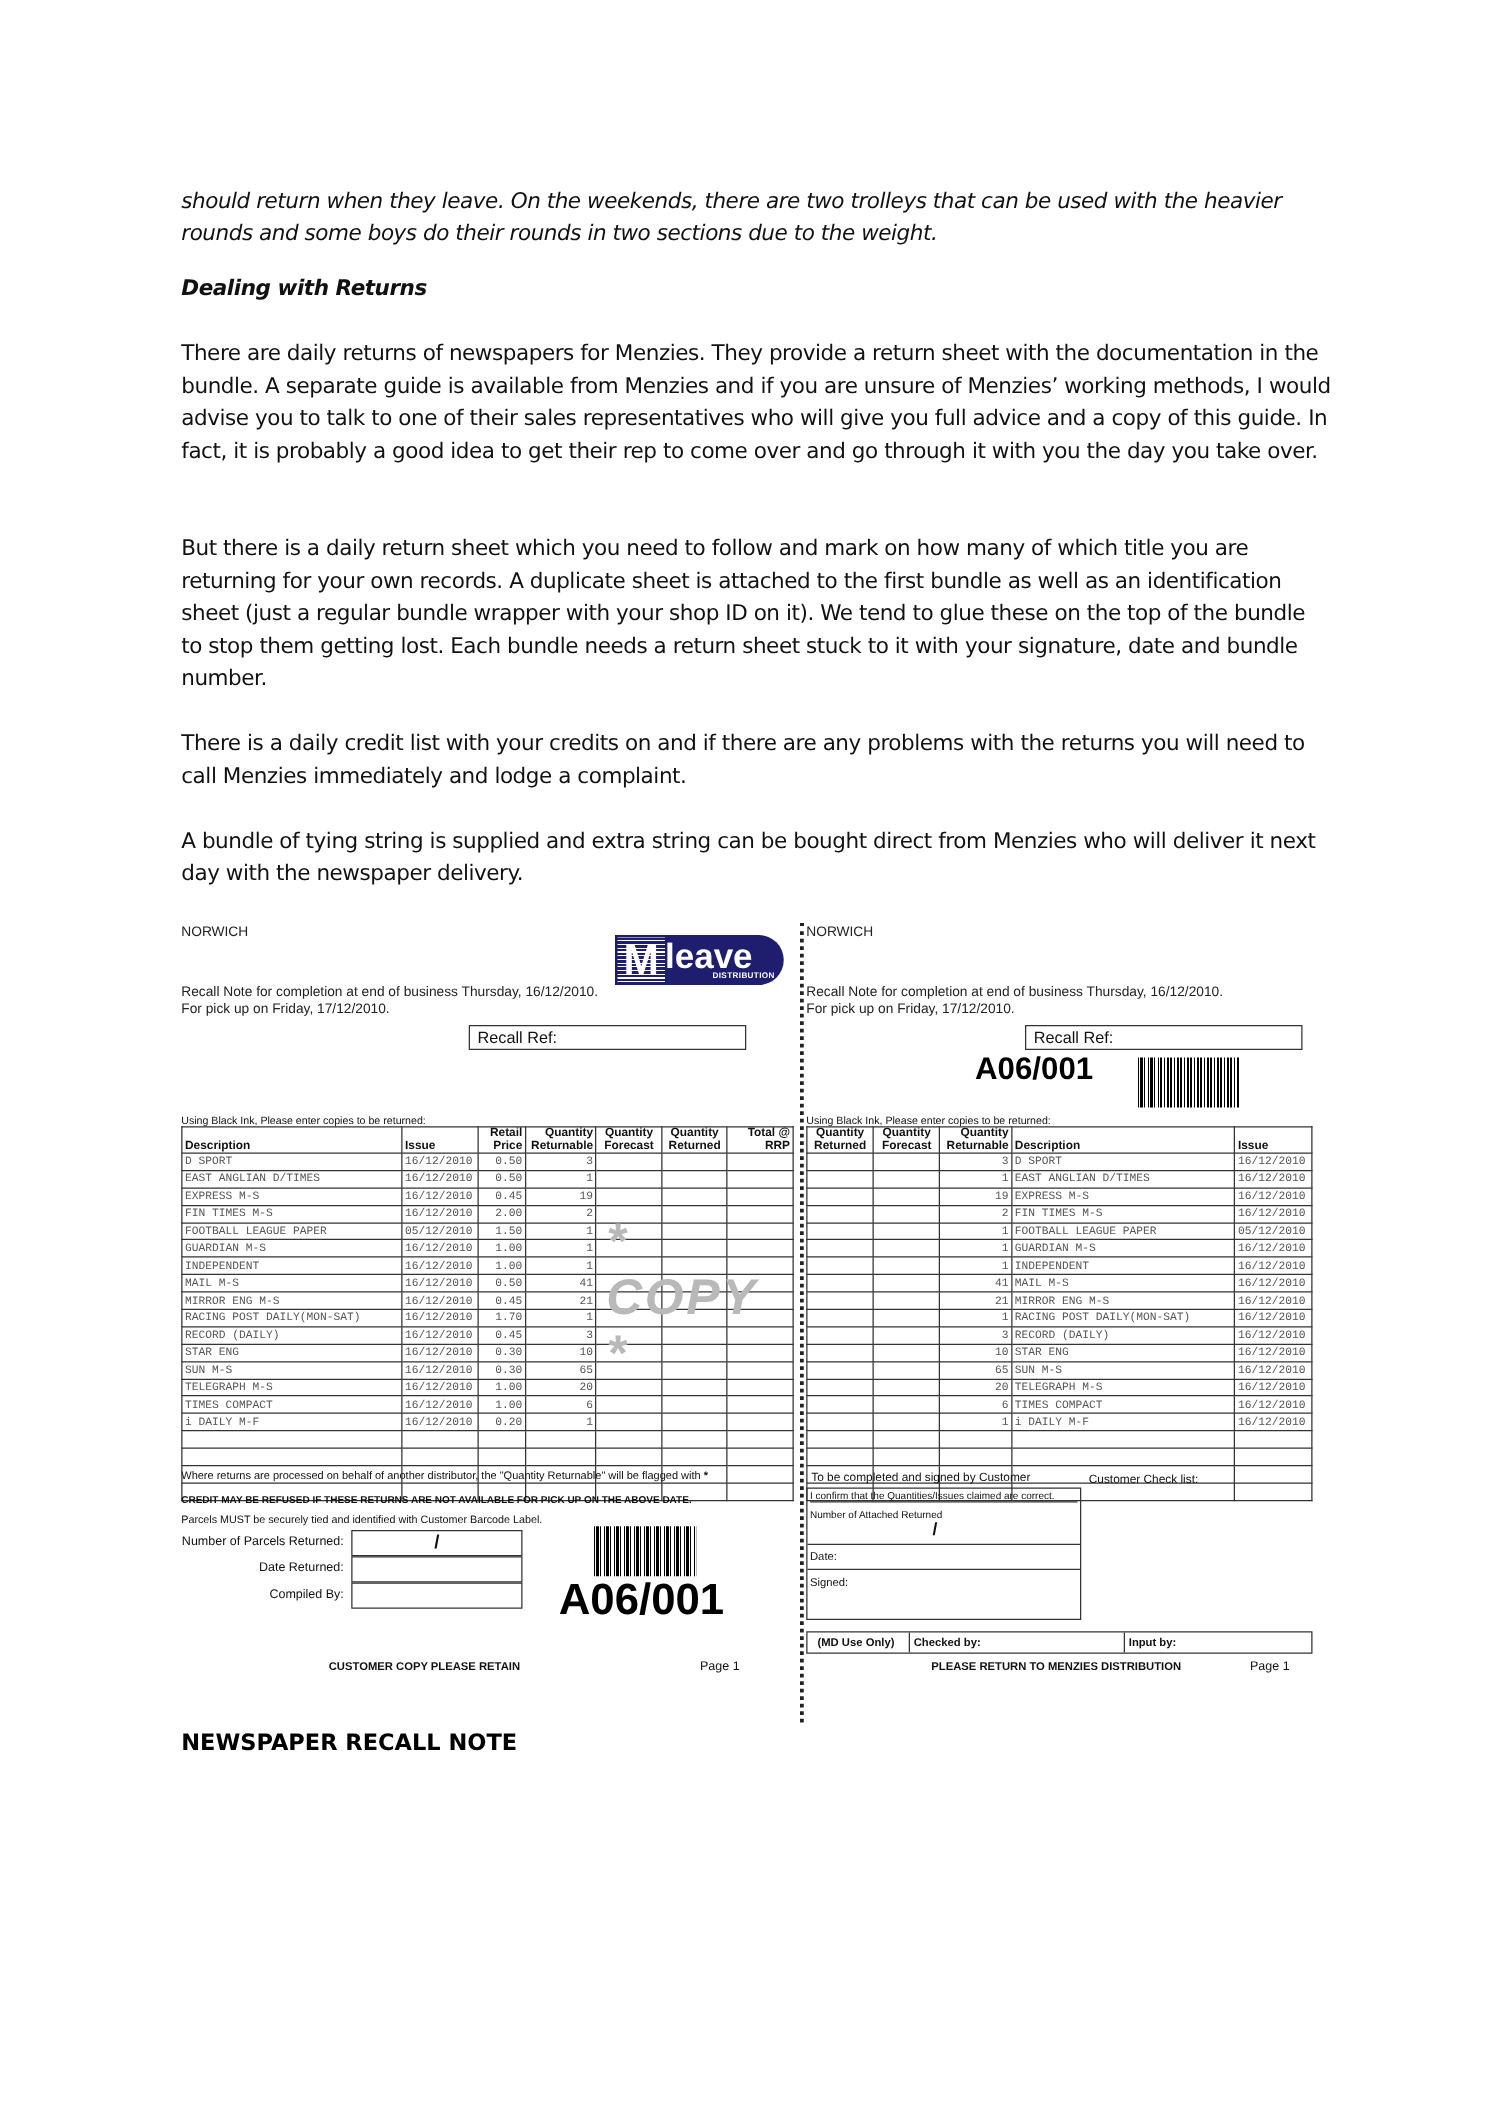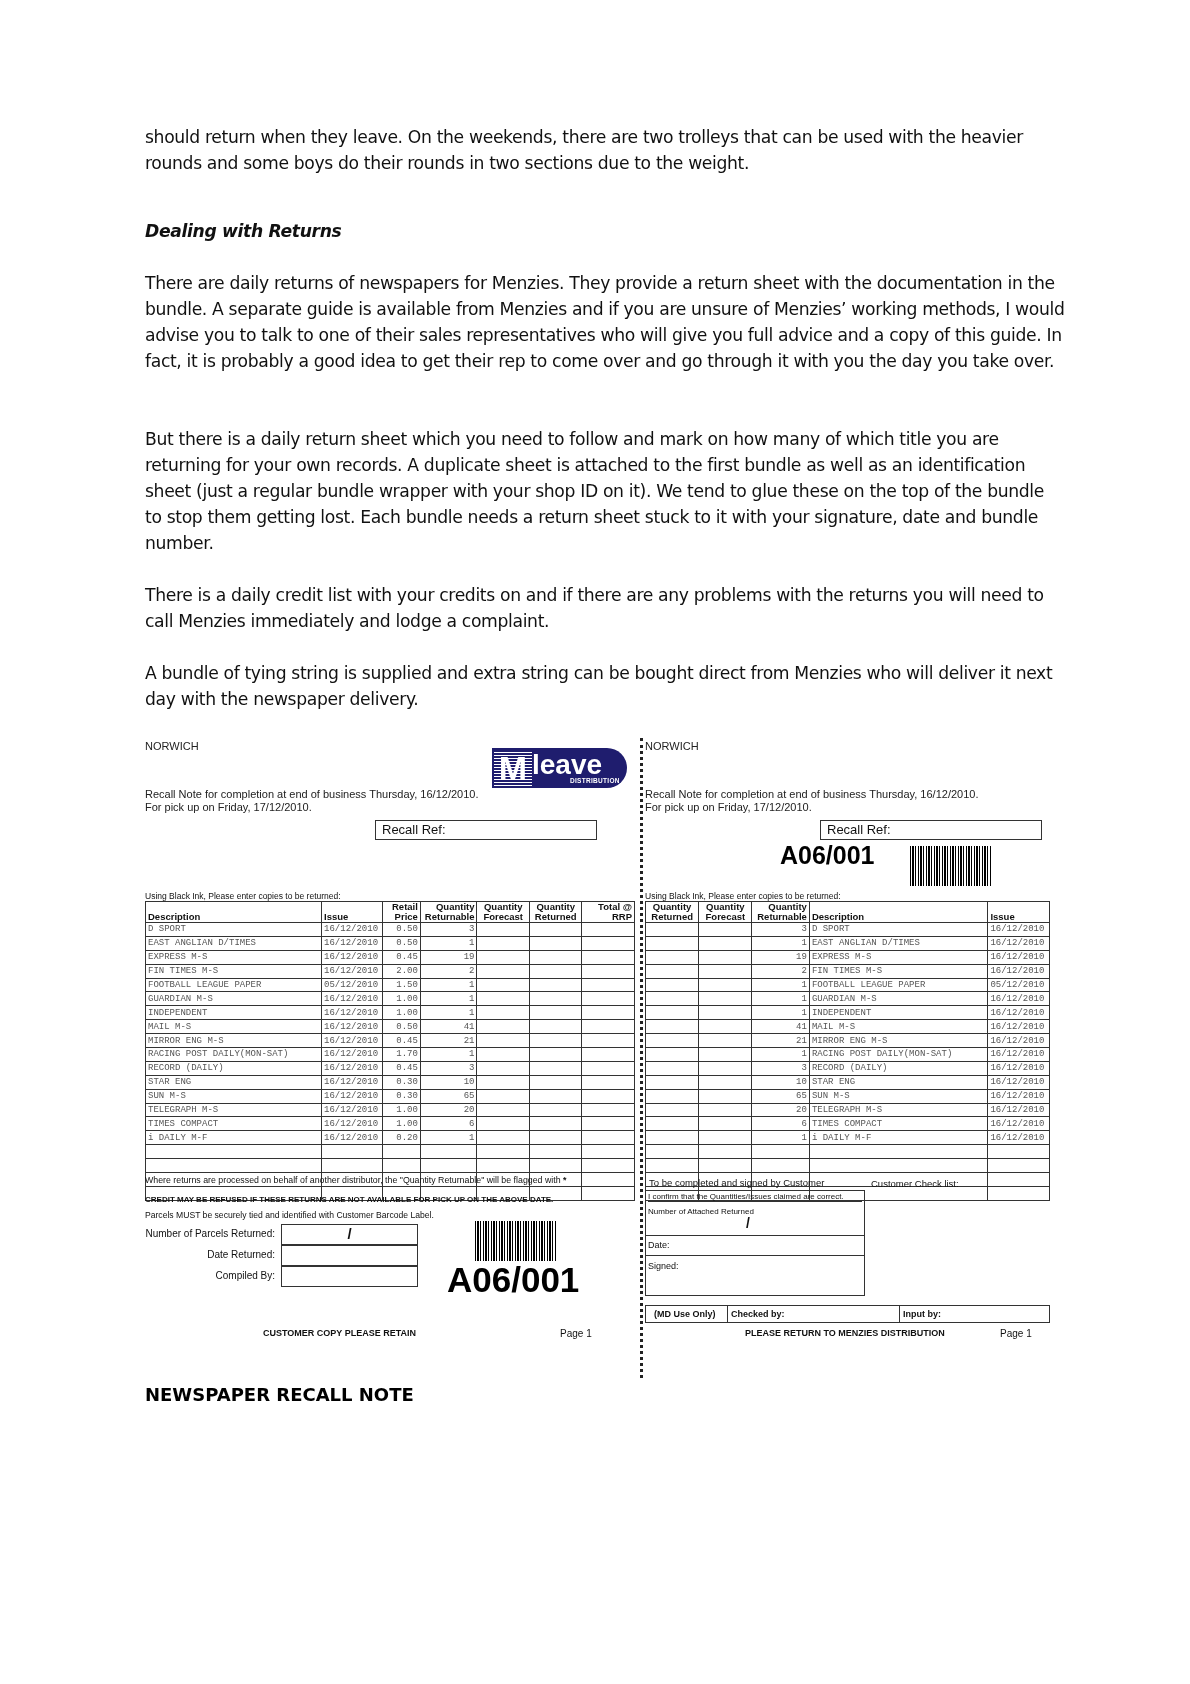--- a/index.html
+++ b/index.html
@@ -26,21 +26,21 @@
   td.num { text-align:right; }
   .barcode { position:absolute; background:repeating-linear-gradient(90deg,#000 0 1px,#fff 1px 2px,#000 2px 4px,#fff 4px 5px,#000 5px 6px,#fff 6px 8px); }
   .bigref { position:absolute; font-weight:bold; color:#000; }
   .copy-stamp { position:absolute; left:340px; top:233px; font-size:40px; font-style:italic; font-weight:bold; color:#b9b9b9; letter-spacing:2px; }
   .fbox { position:absolute; border:1.2px solid #333; box-sizing:border-box; }
   .caption { position:absolute; left:145px; top:1384px; font-family:"DejaVu Sans", sans-serif; font-weight:bold; font-size:18px; color:#000; }
 </style>
 </head>
 <body>
 
-<div class="prose" style="top:124px;">
+<div class="prose" style="top:148px;font-style:italic;">
     <p>should return when they leave. On the weekends, there are two trolleys that can be used with the heavier rounds and some boys do their rounds in two sections due to the weight.</p>
   </div>
 <div class="prose h-italic" style="top:218px;">Dealing with Returns</div>
 <div class="prose" style="top:270px;">
     <p>There are daily returns of newspapers for Menzies. They provide a return sheet with the documentation in the bundle. A separate guide is available from Menzies and if you are unsure of Menzies’ working methods, I would advise you to talk to one of their sales representatives who will give you full advice and a copy of this guide. In fact, it is probably a good idea to get their rep to come over and go through it with you the day you take over.</p>
   </div>
 <div class="prose" style="top:426px;">
     <p>But there is a daily return sheet which you need to follow and mark on how many of which title you are returning for your own records. A duplicate sheet is attached to the first bundle as well as an identification sheet (just a regular bundle wrapper with your shop ID on it). We tend to glue these on the top of the bundle to stop them getting lost. Each bundle needs a return sheet stuck to it with your signature, date and bundle number.</p>
   </div>
 <div class="prose" style="top:582px;">
@@ -252,20 +252,21 @@
             <td></td>
             <td></td>
             <td></td>
             <td></td>
             <td></td>
             <td></td>
             <td></td>
           </tr>
         </tbody>
     </table>
+    <div class="copy-stamp">* COPY *</div>
 
     <div class="abs" style="left:0;top:437px;font-size:8.8px;"><span>Where returns are processed on behalf of another distributor, the "Quantity Returnable" will be flagged with</span> <b>*</b></div>
     <div class="abs" style="left:0;top:457px;font-size:8px;font-weight:bold;">CREDIT MAY BE REFUSED IF THESE RETURNS ARE NOT AVAILABLE FOR PICK UP ON THE ABOVE DATE.</div>
     <div class="abs" style="left:0;top:472px;font-size:8.6px;">Parcels MUST be securely tied and identified with Customer Barcode Label.</div>
 
     <div class="abs" style="left:0;top:490px;width:130px;text-align:right;font-size:10px;">Number of Parcels Returned:</div>
     <div class="fbox" style="left:136px;top:486px;width:137px;height:21px;text-align:center;font-weight:bold;font-size:15px;">/</div>
     <div class="abs" style="left:0;top:511px;width:130px;text-align:right;font-size:10px;">Date Returned:</div>
     <div class="fbox" style="left:136px;top:507px;width:137px;height:21px;"></div>
     <div class="abs" style="left:0;top:532px;width:130px;text-align:right;font-size:10px;">Compiled By:</div>

